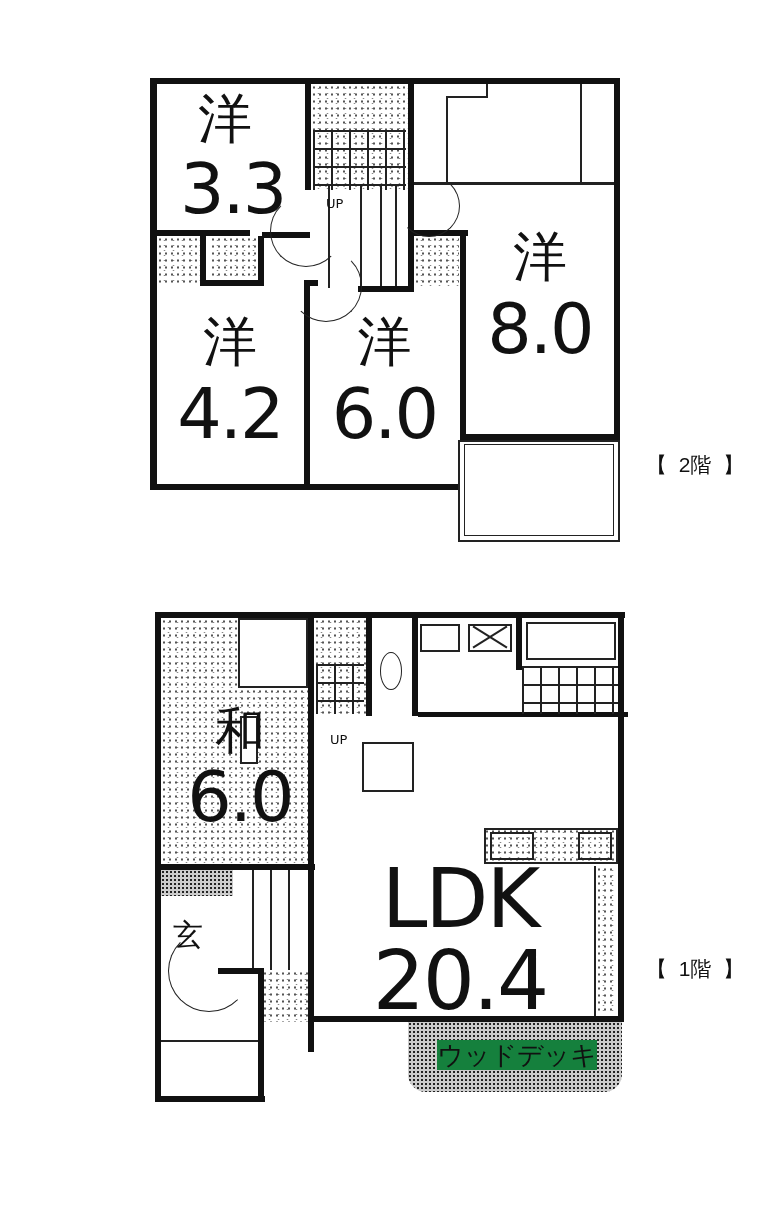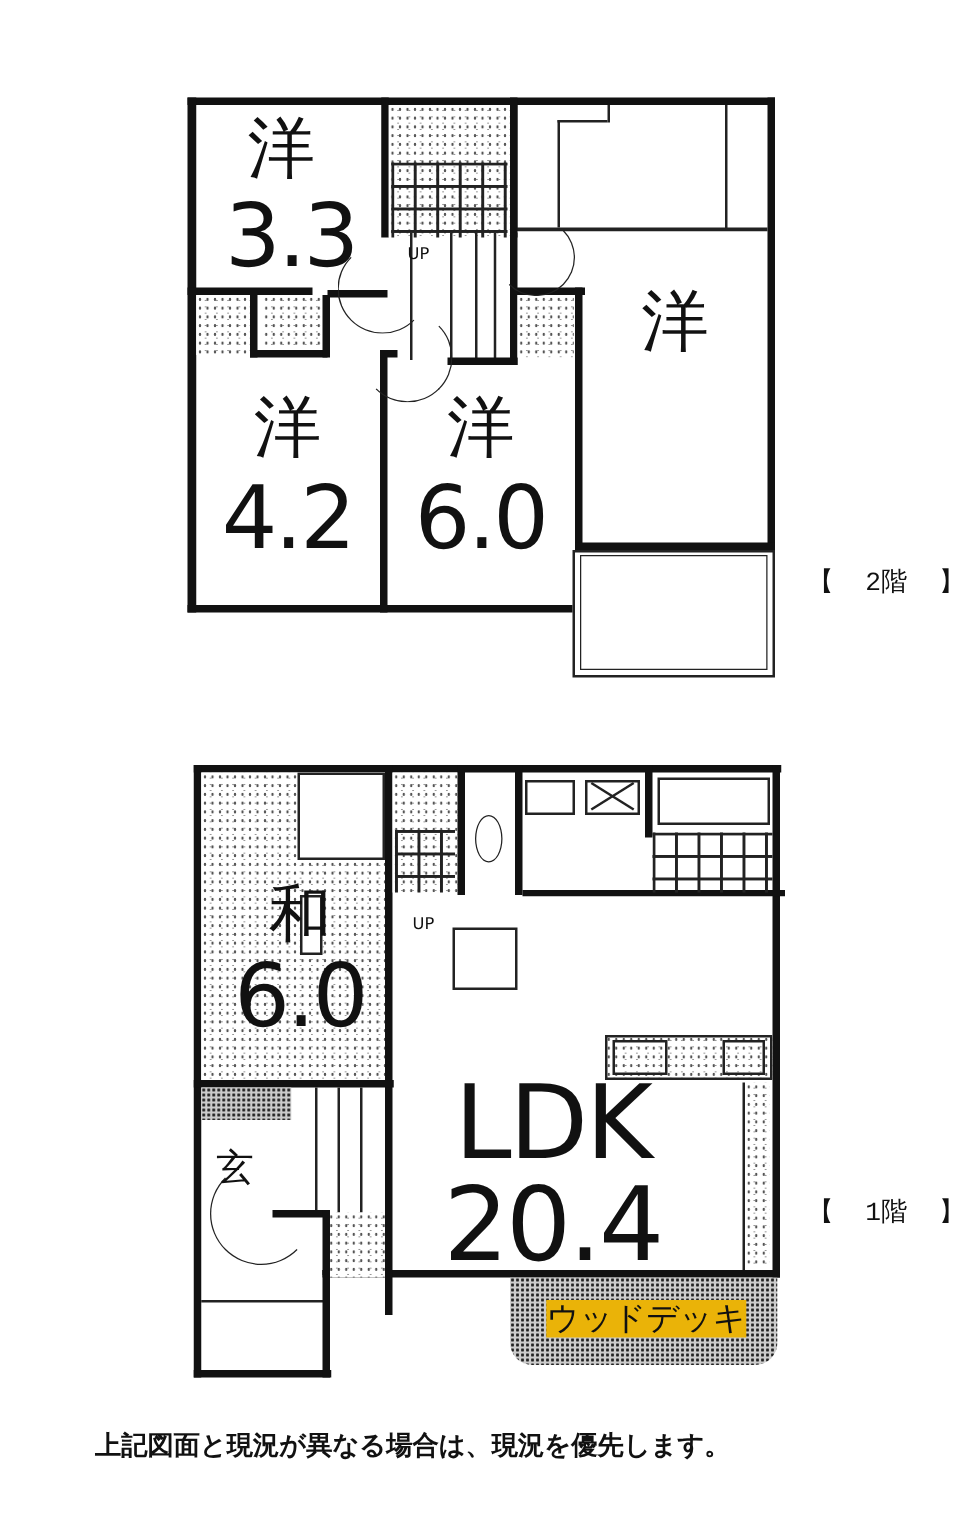--- a/index.html
+++ b/index.html
@@ -9,21 +9,21 @@
   .thin{position:absolute;background:#222;}
   .dots{position:absolute;background-color:#fff;
     background-image:radial-gradient(#555 0.8px, transparent 1.2px),radial-gradient(#888 0.7px, transparent 1.1px);
     background-size:6px 7px,9px 5px;background-position:0 0,3px 2px;}
   .dense{position:absolute;background-color:#ccc;
     background-image:radial-gradient(#222 1px, transparent 1.5px);background-size:4px 4px;}
   .box{position:absolute;border:2px solid #222;background:#fff;box-sizing:border-box;}
   .room-label{position:absolute;text-align:center;line-height:1;color:#111;font-family:"DejaVu Sans",sans-serif;}
   .kanji{font-size:54px;}
   .num{font-size:70px;letter-spacing:-2px;}
-  .floor-label{position:absolute;font-family:Liberation Mono, monospace;font-size:21px;color:#111;white-space:pre;}
+  .floor-label{position:absolute;font-family:Liberation Sans, sans-serif;font-size:21px;color:#111;white-space:pre;}
   .note{position:absolute;left:76px;top:1142px;font-family:"DejaVu Sans",sans-serif;font-size:21px;font-weight:bold;color:#111;white-space:nowrap;}
   .grid{position:absolute;background-image:linear-gradient(#222 2px,transparent 2px),linear-gradient(90deg,#222 2px,transparent 2px);background-size:18px 18px;}
   .arc{position:absolute;border:1.5px solid #222;border-radius:50%;}
   .small{font-size:13px;position:absolute;}
 </style>
 </head>
 <body>
 
 <div class="plan">
 
@@ -85,20 +85,21 @@
     <div class="room-label" style="left:160px;top:315px;width:140px">
       <div class="kanji">洋</div>
       <div class="num" style="margin-top:10px">4.2</div>
     </div>
     <div class="room-label" style="left:312px;top:315px;width:145px">
       <div class="kanji">洋</div>
       <div class="num" style="margin-top:10px">6.0</div>
     </div>
     <div class="room-label" style="left:470px;top:230px;width:140px">
       <div class="kanji">洋</div>
+      <div class="num" style="margin-top:10px">8.0</div>
     </div>
   </div>
 
   <div class="floor-label" style="left:646px;top:451px">【  2階  】</div>
 
   <div>
 
     <div class="wall" style="left:155px;top:612px;width:470px;height:6px"></div>
     <div class="wall" style="left:155px;top:612px;width:6px;height:490px"></div>
     <div class="wall" style="left:618px;top:612px;width:6px;height:410px"></div>
@@ -143,29 +144,28 @@
     <div class="thin" style="left:288px;top:870px;width:2px;height:100px"></div>
     <div class="dots" style="left:262px;top:970px;width:46px;height:52px"></div>
     <div class="wall" style="left:218px;top:968px;width:46px;height:6px"></div>
     <div class="wall" style="left:258px;top:968px;width:6px;height:52px"></div>
     <div class="arc" style="left:168px;top:930px;width:80px;height:80px;border-color:transparent transparent #222 #222"></div>
     <div class="thin" style="left:161px;top:1040px;width:100px;height:2px"></div>
     <div class="wall" style="left:155px;top:1096px;width:110px;height:6px"></div>
     <div class="wall" style="left:258px;top:1016px;width:6px;height:86px"></div>
 
     <div class="dense" style="left:408px;top:1022px;width:214px;height:70px;border-radius:0 0 18px 18px"></div>
-    <div class="room-label" style="left:437px;top:1040px;width:160px;background:#eab308;font-size:26px;padding:2px 0">ウッドデッキ</div>
+    <div class="room-label" style="left:437px;top:1040px;width:160px;background:#15803d;font-size:26px;padding:2px 0">ウッドデッキ</div>
 
     <div class="room-label" style="left:180px;top:706px;width:120px">
       <div class="kanji" style="font-size:50px">和</div>
       <div class="num" style="margin-top:6px">6.0</div>
     </div>
-    <div class="room-label" style="left:312px;top:858px;width:260px">
+    <div class="room-label" style="left:330px;top:858px;width:260px">
       <div class="num" style="font-size:82px">LDK</div>
       <div class="num" style="font-size:82px;margin-top:0px">20.4</div>
     </div>
     <div class="room-label" style="left:168px;top:920px;width:40px;font-size:30px">玄</div>
   </div>
 
   <div class="floor-label" style="left:646px;top:955px">【  1階  】</div>
 
-  <div class="note">上記図面と現況が異なる場合は、現況を優先します。</div>
 </div>
 
 </body></html>

